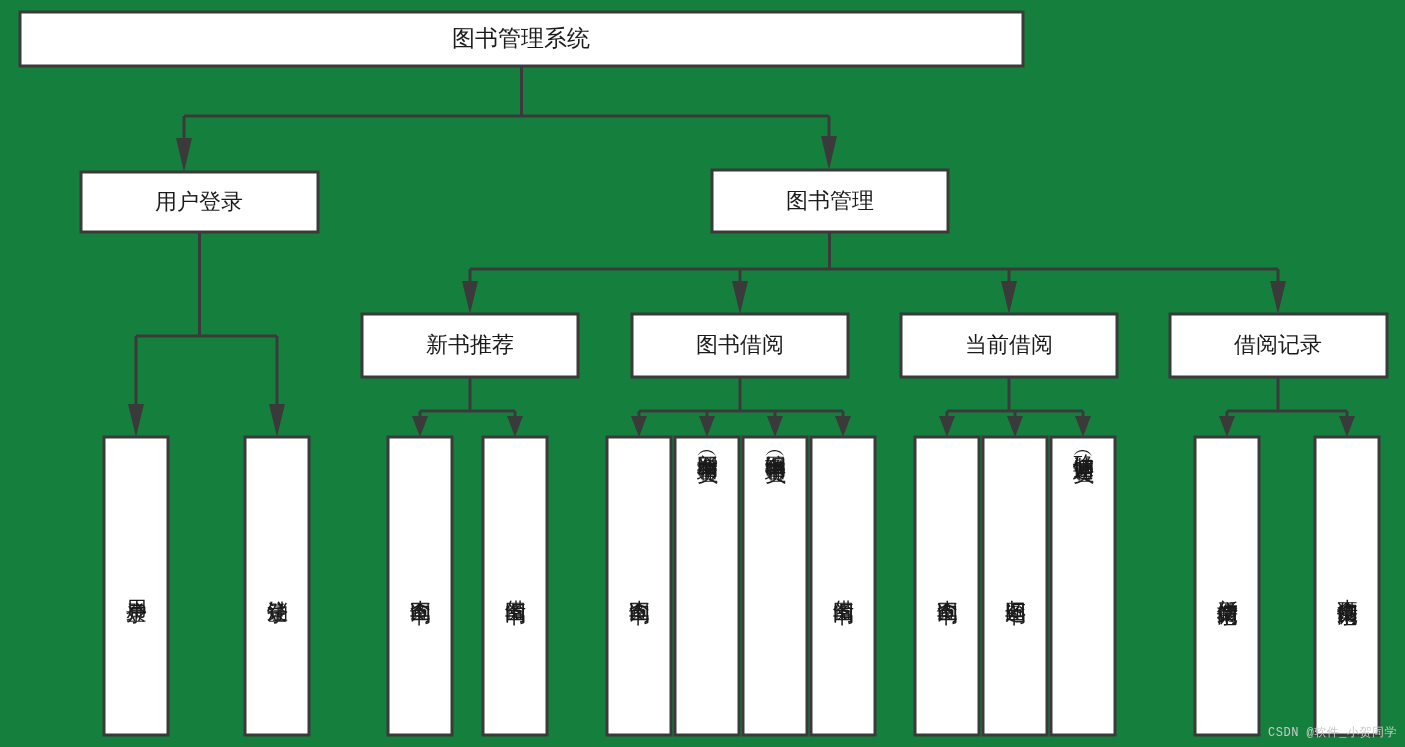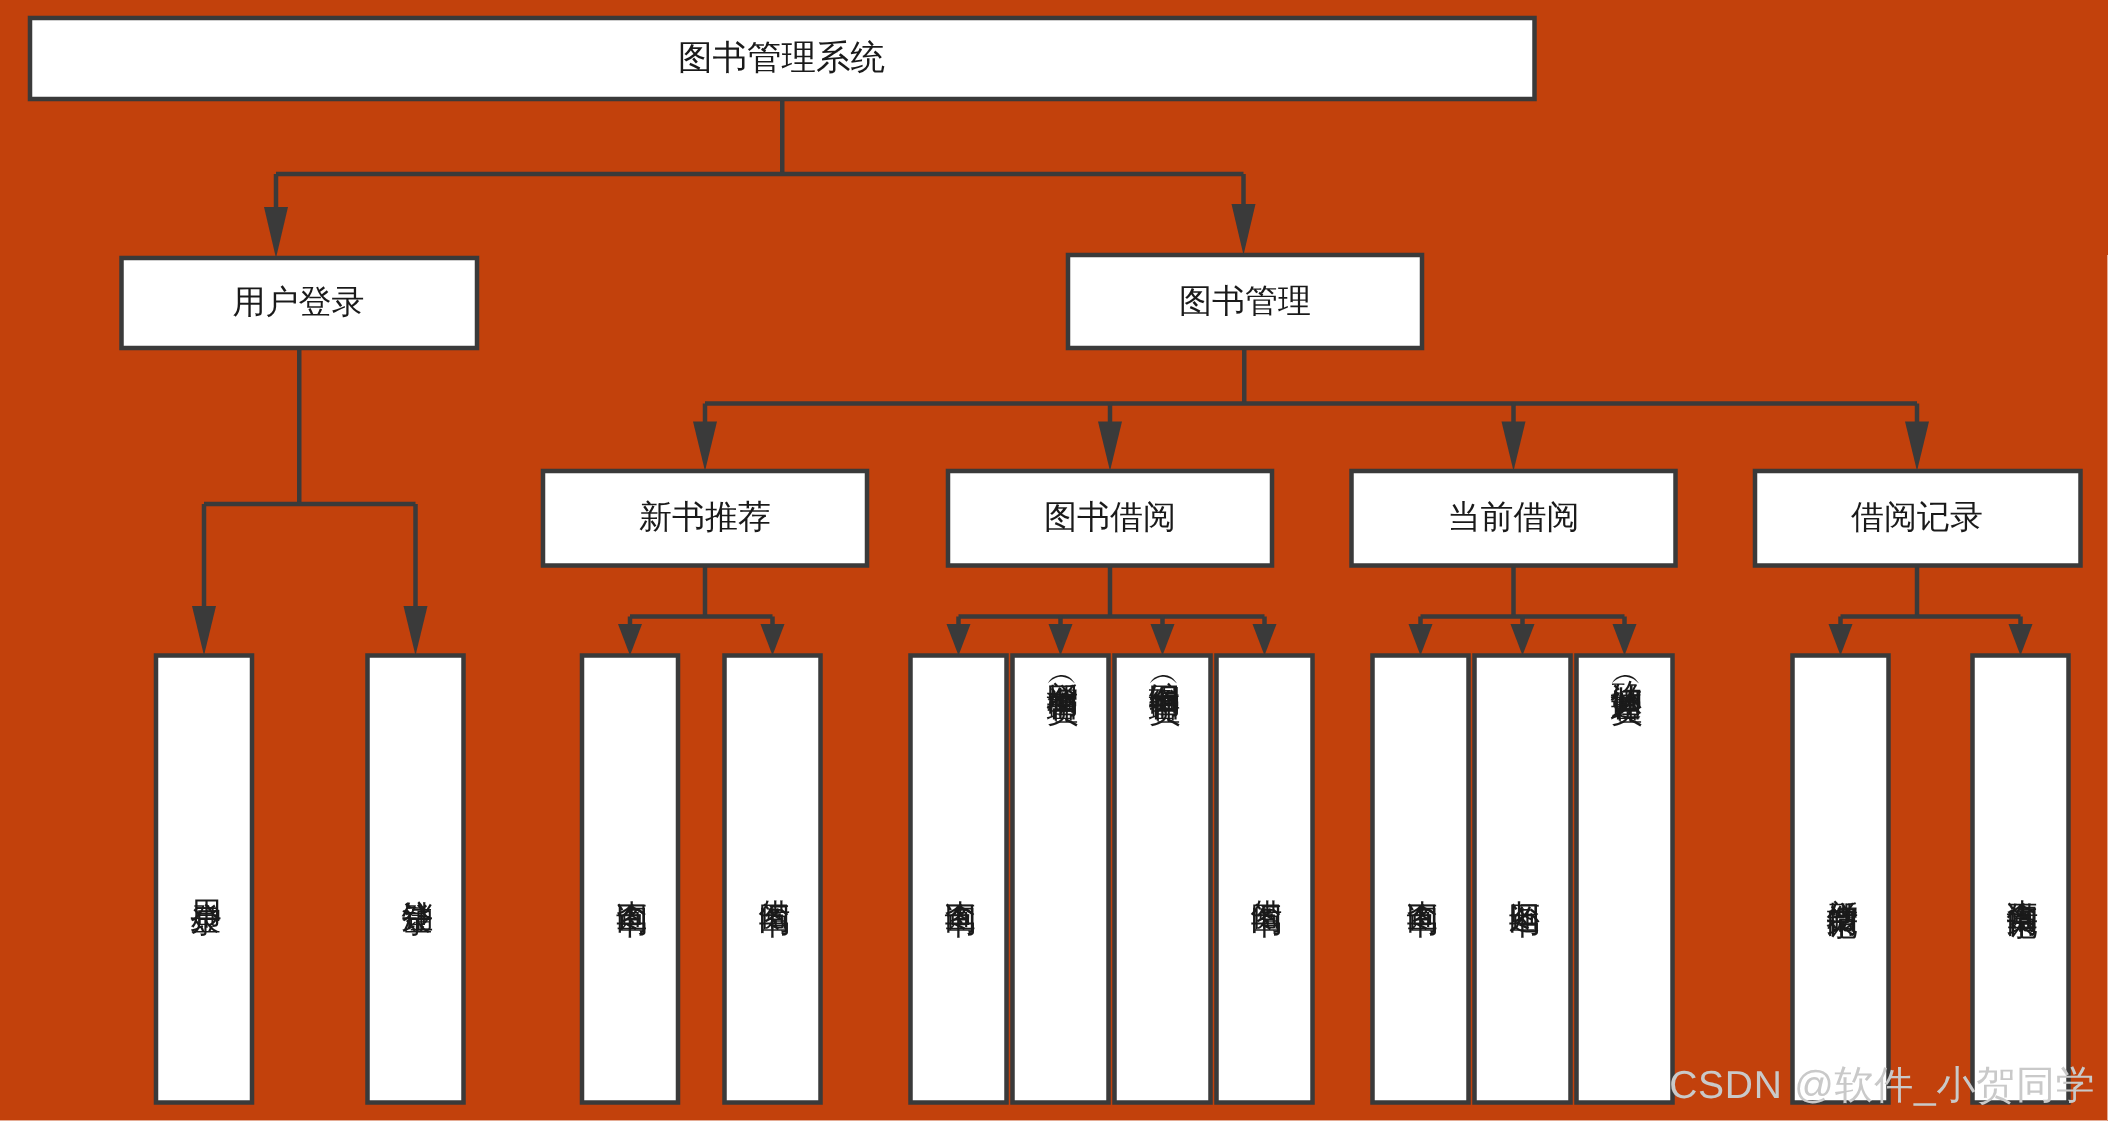--- a/index.html
+++ b/index.html
@@ -7,21 +7,21 @@
     padding: 0;
     background: #ffffff;
   }
   body {
     font-family: "Liberation Sans", "DejaVu Sans", sans-serif;
   }
   #diagram-root {
     position: relative;
     width: 1405px;
     height: 747px;
-    background: #c2410c;
+    background: #15803d;
     overflow: hidden;
   }
   svg.flow {
     position: absolute;
     top: 0;
     left: 0;
     width: 1405px;
     height: 747px;
   }
   .node-rect {
@@ -63,22 +63,22 @@
     font-size: 21px;
     line-height: 1.18;
     letter-spacing: 1.5px;
     color: #1a1a1a;
     white-space: nowrap;
   }
   .watermark {
     position: absolute;
     right: 8px;
     bottom: 6px;
-    font-family: Liberation Sans, sans-serif;
-    font-size: 26px;
+    font-family: Liberation Mono, monospace;
+    font-size: 12px;
     color: #c9c9c9;
     letter-spacing: 0.5px;
     user-select: none;
   }
 </style>
 </head>
 <body>
 
 <div id="diagram-root">
 

